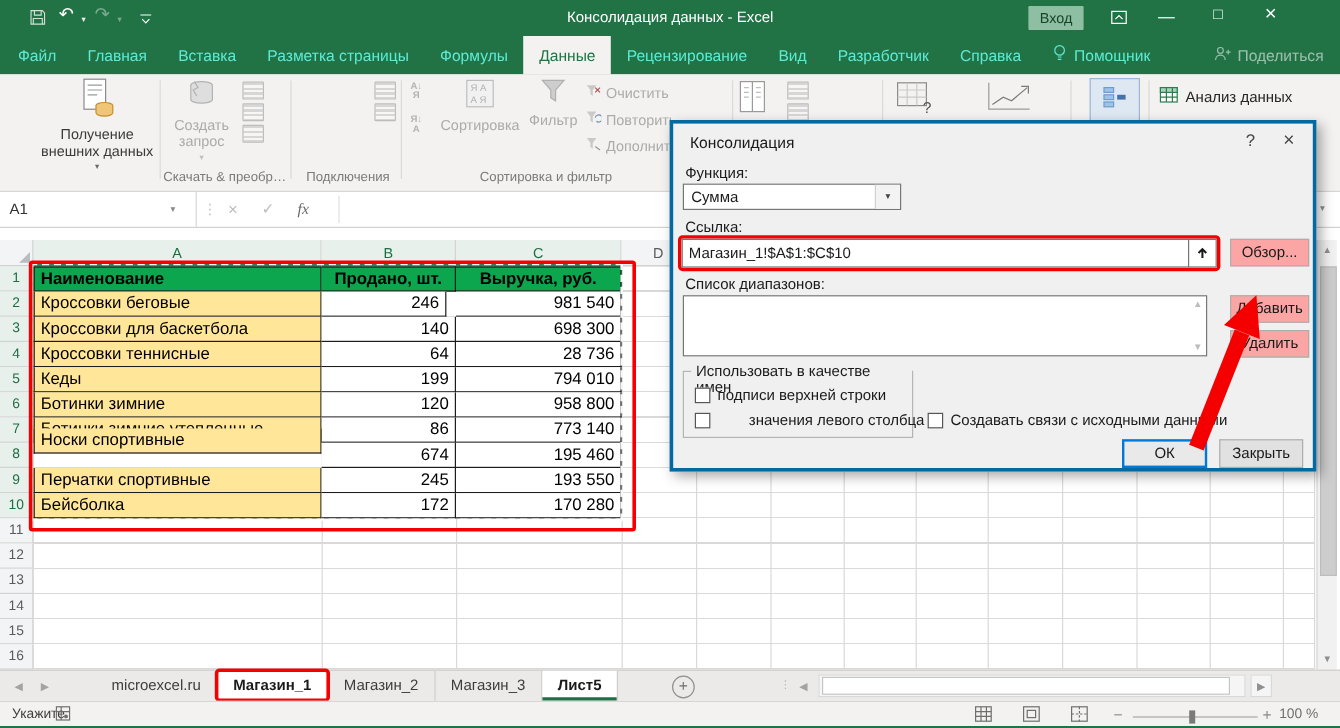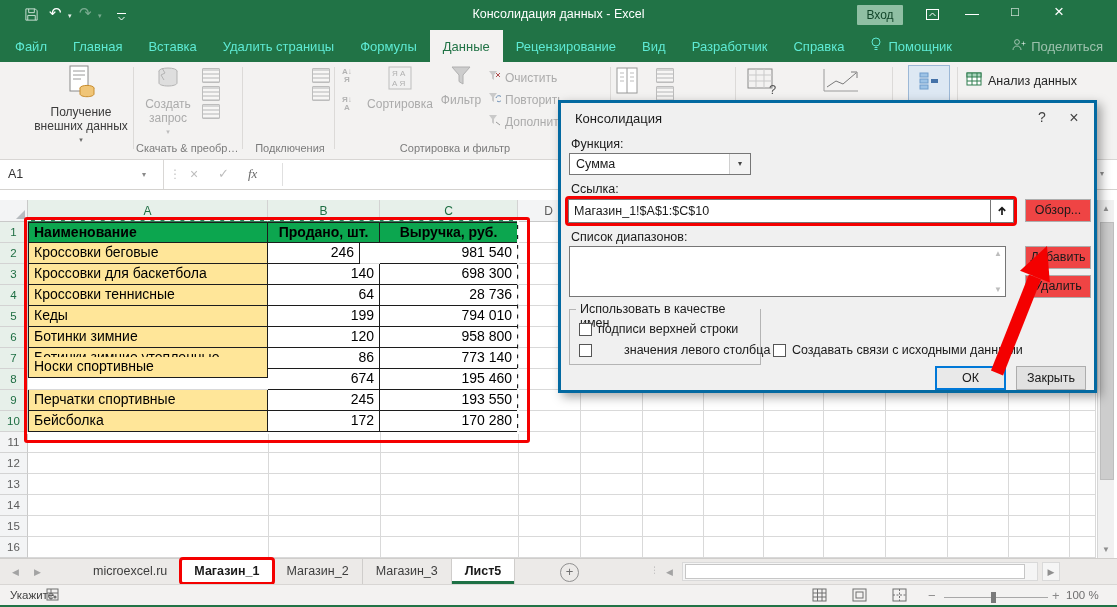--- a/index.html
+++ b/index.html
@@ -79,21 +79,21 @@
   #dd-func{position:absolute;left:8px;top:50px;width:182px;height:22px;background:#fff;border:1px solid #767676;box-sizing:border-box;}
   #dd-func .val{position:absolute;left:6px;top:3px;}
   #dd-func .btn{position:absolute;right:0;top:0;bottom:0;width:20px;border-left:1px solid #d0d0d0;background:#f3f3f3;
                 text-align:center;font-size:8px;color:#444;line-height:20px;}
   #refwrap{position:absolute;left:4px;top:93px;width:452px;height:30px;border:3px solid #F40000;border-radius:4px;
            box-sizing:border-box;display:flex;}
   #refinput{flex:1;background:#fff;border:1px solid #767676;border-right:none;box-sizing:border-box;
             line-height:22px;padding:0 5px;white-space:nowrap;overflow:hidden;}
   #refbtn{width:24px;background:#fff;border:1px solid #767676;box-sizing:border-box;display:flex;
           align-items:center;justify-content:center;}
-  .dbtn{position:absolute;width:66px;height:23px;background:#ef4444;border:1px solid #adadad;box-sizing:border-box;
+  .dbtn{position:absolute;width:66px;height:23px;background:#fca5a5;border:1px solid #adadad;box-sizing:border-box;
         text-align:center;line-height:21px;}
   #listbox{position:absolute;left:8px;top:143px;width:437px;height:51px;background:#fff;border:1px solid #767676;box-sizing:border-box;}
   #listbox .hint{position:absolute;right:3px;font-size:8px;color:#bdbdbd;}
   #fieldset{position:absolute;left:8px;top:206px;width:192px;height:56px;border:1px solid #b4b4b4;box-sizing:border-box;}
   #fieldset .leg{position:absolute;left:6px;top:-8px;background:#f0f0f0;padding:0 4px;}
   .cbrow{position:absolute;display:flex;align-items:center;gap:6px;white-space:nowrap;}
   .cbox{width:13px;height:13px;background:#fff;border:1px solid #555;box-sizing:border-box;}
   #okbtn{position:absolute;left:374px;top:263px;width:71px;height:24px;background:#e9e9e9;border:2px solid #0078D7;
          box-sizing:border-box;text-align:center;line-height:20px;}
   #closebtn{position:absolute;left:455px;top:263px;width:70px;height:24px;background:#e1e1e1;border:1px solid #adadad;
@@ -163,21 +163,21 @@
         <div class="rtab">
           <span>Файл</span>
         </div>
         <div class="rtab">
           <span>Главная</span>
         </div>
         <div class="rtab">
           <span>Вставка</span>
         </div>
         <div class="rtab">
-          <span>Удалить страницы</span>
+          <span>Разметка страницы</span>
         </div>
         <div class="rtab">
           <span>Формулы</span>
         </div>
         <div class="rtab active">
           <span>Данные</span>
         </div>
         <div class="rtab">
           <span>Рецензирование</span>
         </div>
@@ -403,21 +403,21 @@
         <div class="vgl" style="left: 1041px;"></div>
         <div class="vgl" style="left: 1067px;"></div>
       </div>
   </div>
 
   <div class="abs" id="tbl">
       <div class="tcell hdr name2" style="left: 0px; top: 0px; width: 240px; border-left: 1px solid rgb(28, 28, 28); background: rgb(12, 166, 79);">Наименование</div>
       <div class="tcell hdr ctr" style="left: 240px; top: 0px; width: 112px; background: rgb(12, 166, 79);">Продано, шт.</div>
       <div class="tcell hdr ctr" style="left: 352px; top: 0px; width: 138px; background: rgb(12, 166, 79);">Выручка, руб.</div>
       <div class="tcell name" style="left: 0px; top: 21px; width: 240px;">Кроссовки беговые</div>
-      <div class="tcell num" style="left: 240px; top: 21px; width: 92px;">246</div>
+      <div class="tcell num" style="left: 240px; top: 21px; width: 104px;">246</div>
       <div class="tcell num" style="left: 352px; top: 21px; width: 138px;">981 540</div>
       <div class="tcell name" style="left: 0px; top: 42px; width: 240px;">Кроссовки для баскетбола</div>
       <div class="tcell num" style="left: 240px; top: 42px; width: 112px;">140</div>
       <div class="tcell num" style="left: 352px; top: 42px; width: 138px;">698 300</div>
       <div class="tcell name" style="left: 0px; top: 63px; width: 240px;">Кроссовки теннисные</div>
       <div class="tcell num" style="left: 240px; top: 63px; width: 112px;">64</div>
       <div class="tcell num" style="left: 352px; top: 63px; width: 138px;">28 736</div>
       <div class="tcell name" style="left: 0px; top: 84px; width: 240px;">Кеды</div>
       <div class="tcell num" style="left: 240px; top: 84px; width: 112px;">199</div>
       <div class="tcell num" style="left: 352px; top: 84px; width: 138px;">794 010</div>

